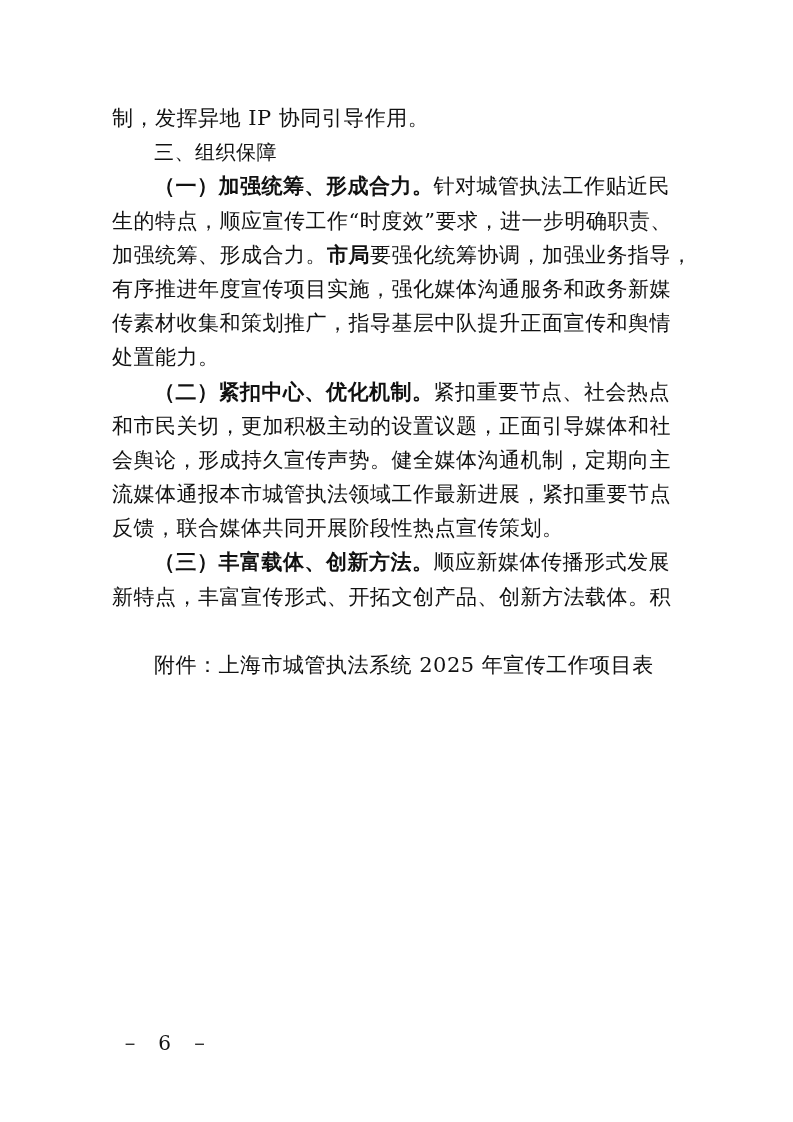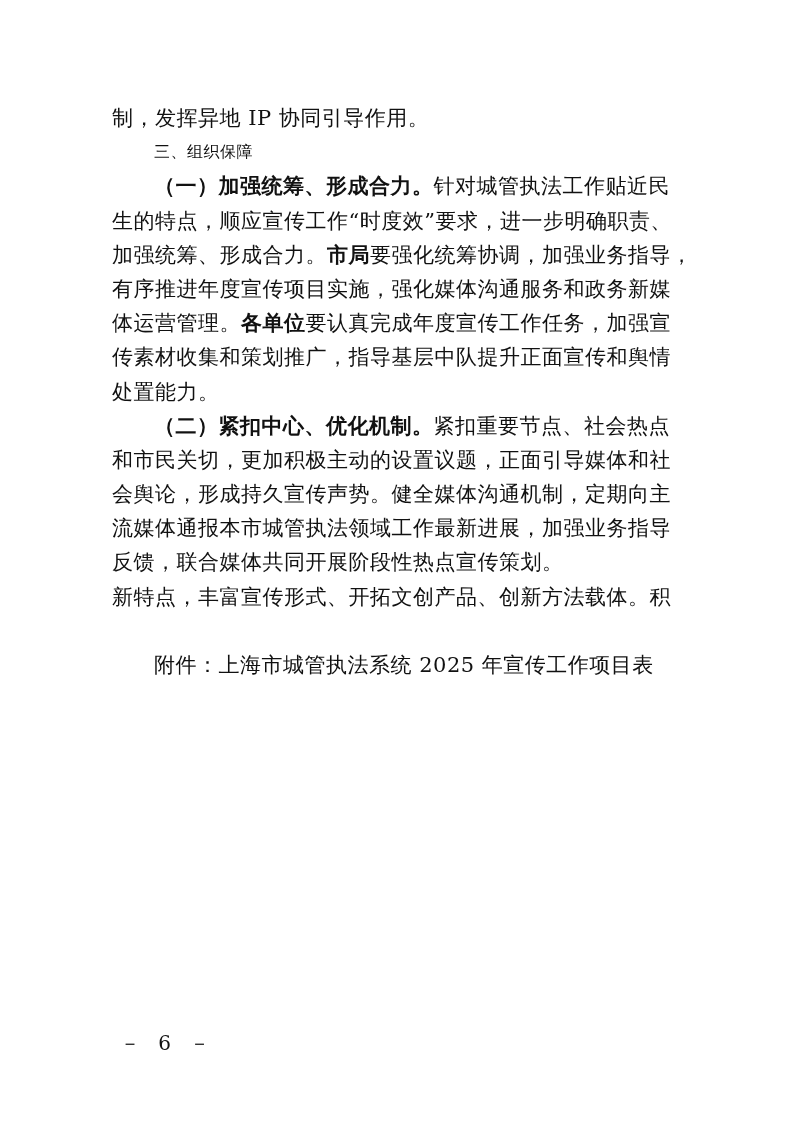--- a/index.html
+++ b/index.html
@@ -3,47 +3,47 @@
 <meta charset="utf-8">
 <style>
   html, body { margin:0; padding:0; background:#ffffff; }
   body { width:793px; height:1122px; position:relative; overflow:hidden;
          font-family:"DejaVu Serif","Liberation Serif",serif; color:#111; }
   .page { position:absolute; left:112px; top:101px; width:556px; }
   .line { height:34.2px; line-height:34.2px; font-size:21px; white-space:nowrap;
           text-align:justify; text-align-last:justify; letter-spacing:0.5px; }
   .line.last { text-align-last:left; }
   .indent { padding-left:42px; }
-  .heading { font-family:"DejaVu Sans","Liberation Sans",sans-serif; font-size:16px; text-align-last:left; }
+  .heading { font-family:"DejaVu Sans","Liberation Sans",sans-serif; font-size:20px; text-align-last:left; }
   b { font-family:"DejaVu Sans","Liberation Sans",sans-serif; font-weight:bold; }
   .spacer { height:34px; }
   .attach { text-align-last:left; padding-left:42px; }
   .pagenum { position:absolute; left:120px; top:1030px; font-size:20px;
              font-family:"DejaVu Serif","Liberation Serif",serif; letter-spacing:6px; }
 </style>
 </head>
 <body>
 
 <div class="page">
   <div class="line last"><span>制，发挥异地 IP 协同引导作用。</span></div>
   <div class="line indent heading"><span>三、组织保障</span></div>
 
   <div class="line indent"><b>（一）加强统筹、形成合力。</b><span>针对城管执法工作贴近民</span></div>
   <div class="line"><span>生的特点，顺应宣传工作“时度效”要求，进一步明确职责、</span></div>
   <div class="line"><span>加强统筹、形成合力。</span><b>市局</b><span>要强化统筹协调，加强业务指导，</span></div>
   <div class="line"><span>有序推进年度宣传项目实施，强化媒体沟通服务和政务新媒</span></div>
-  <div class="line"><span>体运营管理。</span><b>各单位</b><span>要认真完成年度宣传工作任务，加强宣</span></div>
   <div class="line"><span>传素材收集和策划推广，指导基层中队提升正面宣传和舆情</span></div>
   <div class="line last"><span>处置能力。</span></div>
 
   <div class="line indent"><b>（二）紧扣中心、优化机制。</b><span>紧扣重要节点、社会热点</span></div>
   <div class="line"><span>和市民关切，更加积极主动的设置议题，正面引导媒体和社</span></div>
   <div class="line"><span>会舆论，形成持久宣传声势。健全媒体沟通机制，定期向主</span></div>
-  <div class="line"><span>流媒体通报本市城管执法领域工作最新进展，加强业务指导</span></div>
+  <div class="line"><span>流媒体通报本市城管执法领域工作最新进展，紧扣重要节点</span></div>
   <div class="line last"><span>反馈，联合媒体共同开展阶段性热点宣传策划。</span></div>
 
+  <div class="line indent"><b>（三）丰富载体、创新方法。</b><span>顺应新媒体传播形式发展</span></div>
   <div class="line"><span>新特点，丰富宣传形式、开拓文创产品、创新方法载体。积</span></div>
 
   <div class="spacer"></div>
   <div class="line attach"><span>附件：上海市城管执法系统 2025 年宣传工作项目表</span></div>
 </div>
 
 <div class="pagenum">－ 6 －</div>
 
 </body></html>

